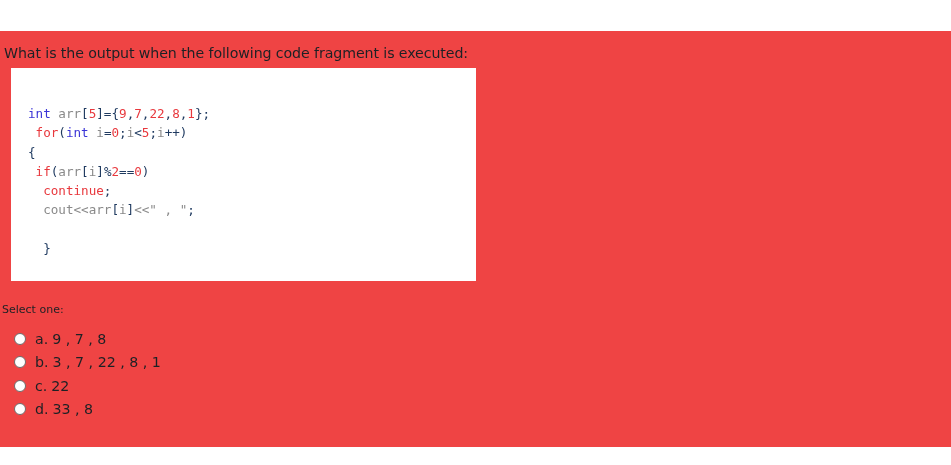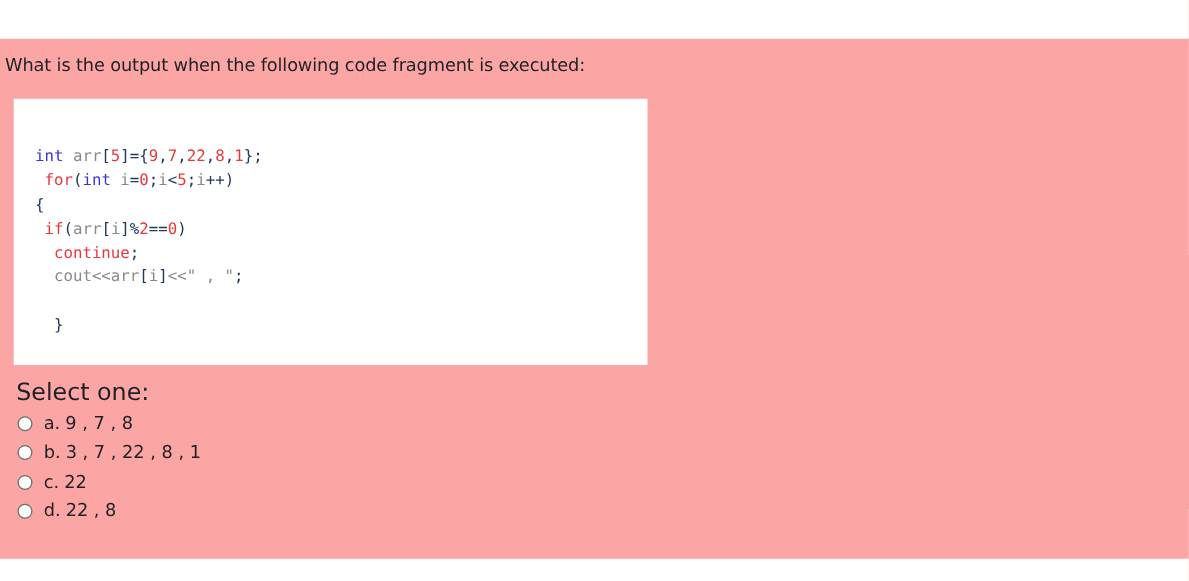--- a/index.html
+++ b/index.html
@@ -2,42 +2,42 @@
 <html><head>
   <meta charset="utf-8">
   <style>
     html, body { margin: 0; padding: 0; }
     body {
       width: 951px; height: 465px; background: #ffffff; position: relative; overflow: hidden;
       font-family: "DejaVu Sans", "Liberation Sans", sans-serif; color: #1d2125;
     }
     .panel {
       position: absolute; left: 0; top: 31px; width: 951px; height: 416px;
-      background: #fca5a5;
+      background: #ef4444;
     }
     .question {
       position: absolute; left: 4px; top: 14px; font-size: 14.2px; letter-spacing: -0.1px;
       color: #1d2125; white-space: nowrap;
     }
     .code-box {
-      position: absolute; left: 11px; top: 48px; width: 507px; height: 213px;
+      position: absolute; left: 11px; top: 37px; width: 465px; height: 213px;
       background: #ffffff;
     }
     .code {
       position: absolute; left: 17px; top: 36px; margin: 0;
       font-family: "DejaVu Sans Mono", "Liberation Mono", monospace; font-size: 12.6px;
       line-height: 19.3px; color: #8a8a8a; white-space: pre;
     }
     .kw-blue { color: #3a34d6; }
     .kw-red { color: #e8383d; }
     .num { color: #e8383d; }
     .punct { color: #1f3a60; }
     .gray { color: #8a8a8a; }
     .select-label {
-      position: absolute; left: 13px; top: 272px; font-size: 19px; color: #1d2125;
+      position: absolute; left: 2px; top: 272px; font-size: 11px; color: #1d2125;
     }
     .options { position: absolute; left: 14px; top: 296px; }
     .option {
       display: flex; align-items: center; height: 23.5px; font-size: 14.2px; color: #1d2125; cursor: pointer;
     }
     .radio {
       width: 12px; height: 12px; border: 1.5px solid #6d6d6d; border-radius: 50%;
       background: #ffffff; margin-right: 9px; box-sizing: border-box;
     }
     .opt-letter { margin-right: 4px; }
@@ -73,16 +73,16 @@
       <span>3 , 7 , 22 , 8 , 1</span>
     </div>
     <div class="option">
       <span class="radio"></span>
       <span class="opt-letter">c.</span>
       <span>22</span>
     </div>
     <div class="option">
       <span class="radio"></span>
       <span class="opt-letter">d.</span>
-      <span>22 , 8</span>
+      <span>33 , 8</span>
     </div>
   </div>
 </div>
 
 </body></html>

